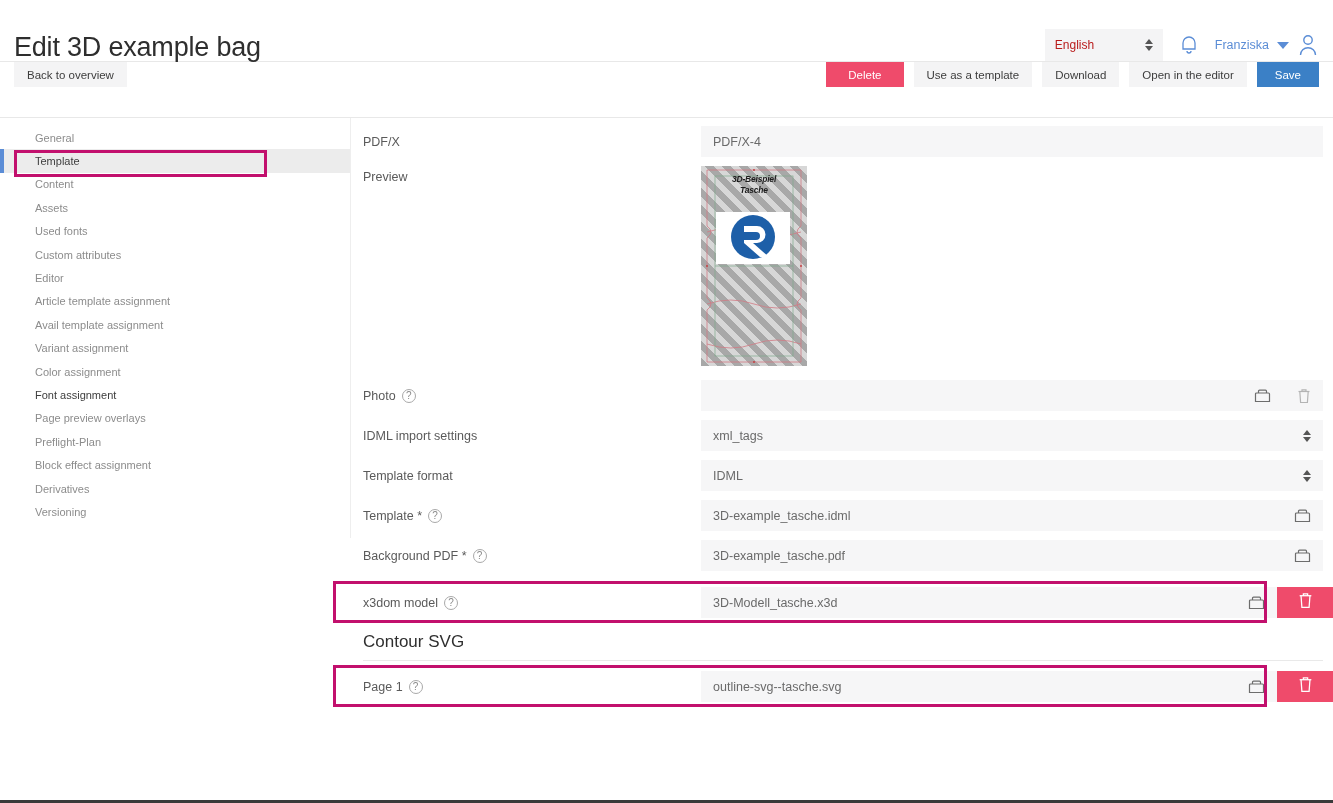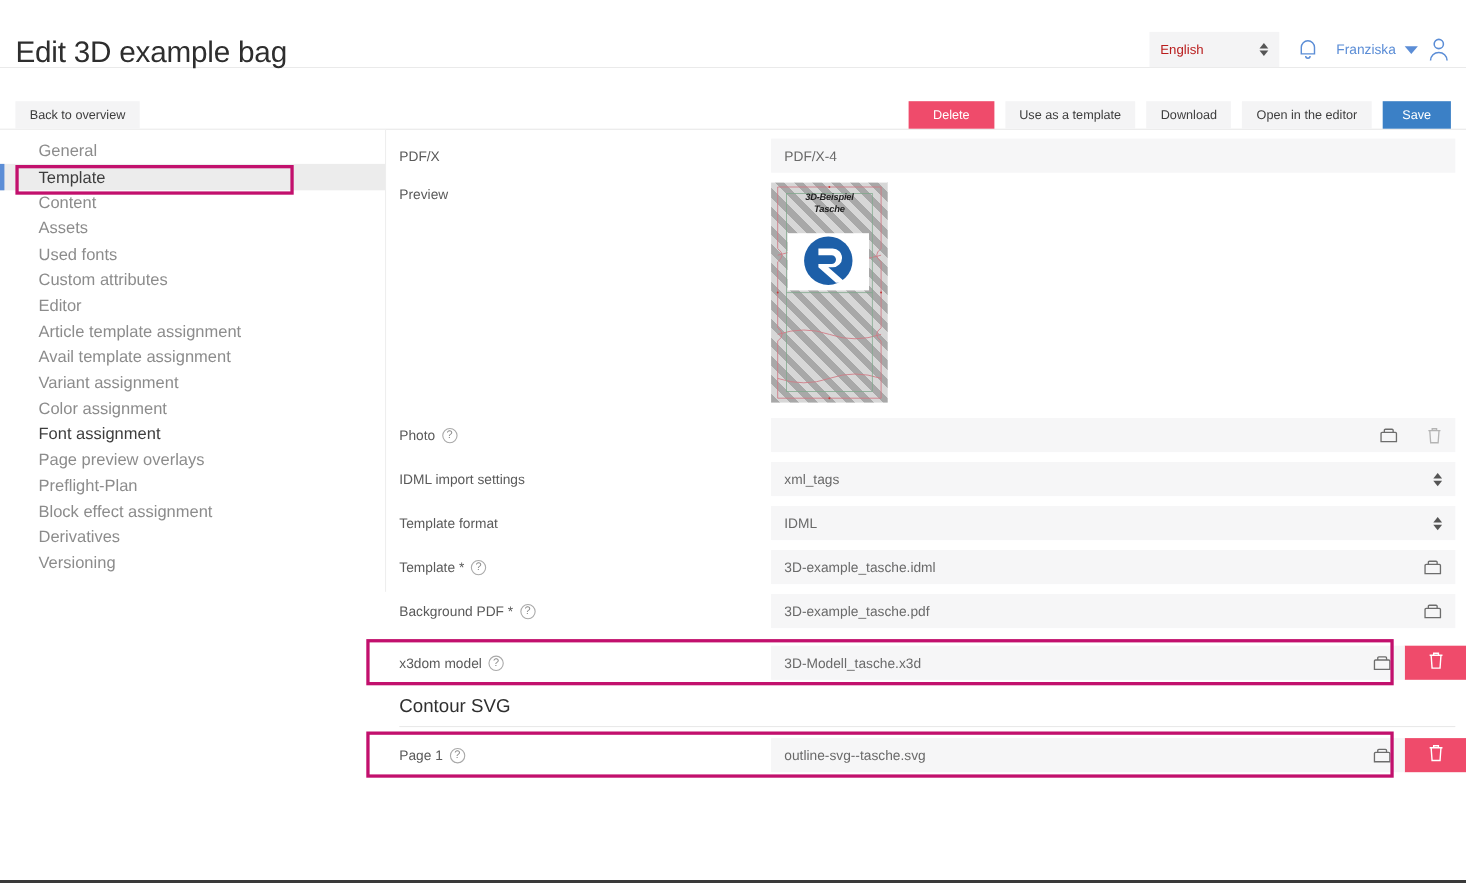--- a/index.html
+++ b/index.html
@@ -45,21 +45,21 @@
     width: 0; height: 0;
     border-left: 6px solid transparent;
     border-right: 6px solid transparent;
     border-top: 7px solid #5b8dd6;
   }
   .avatar-icon { color: #5b8dd6; display: flex; }
 
   
   .actionbar {
     height: 56px;
-    display: flex; align-items: flex-end;
+    display: flex; align-items: flex-start;
     padding: 0 14px;
     border-bottom: 1px solid #e8e8e8;
     background: #fff;
   }
   .btn {
     height: 25px;
     display: inline-flex; align-items: center; justify-content: center;
     padding: 0 13px;
     font-size: 11.5px;
     background: #f4f4f5;
@@ -86,21 +86,21 @@
     padding-top: 8px;
     border-right: 1px solid #eeeeee;
     align-self: flex-start;
     height: 420px;
     background: #fff;
   }
   .nav-item {
     height: 23.4px;
     display: flex; align-items: center;
     padding-left: 35px;
-    font-size: 15px;
+    font-size: 11px;
     color: #8c8c8c;
     cursor: pointer;
     position: relative;
   }
   .nav-item.active {
     background: #ececec;
     color: #3d3d3d;
     border-left: 4px solid #5b8dd6;
     padding-left: 31px;
   }

